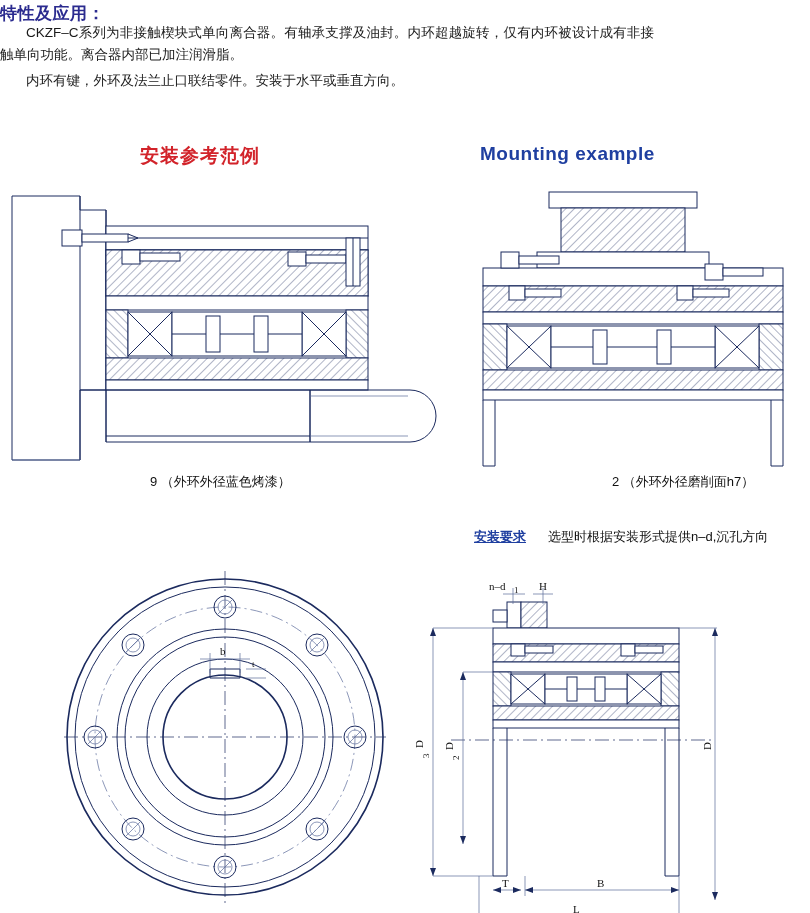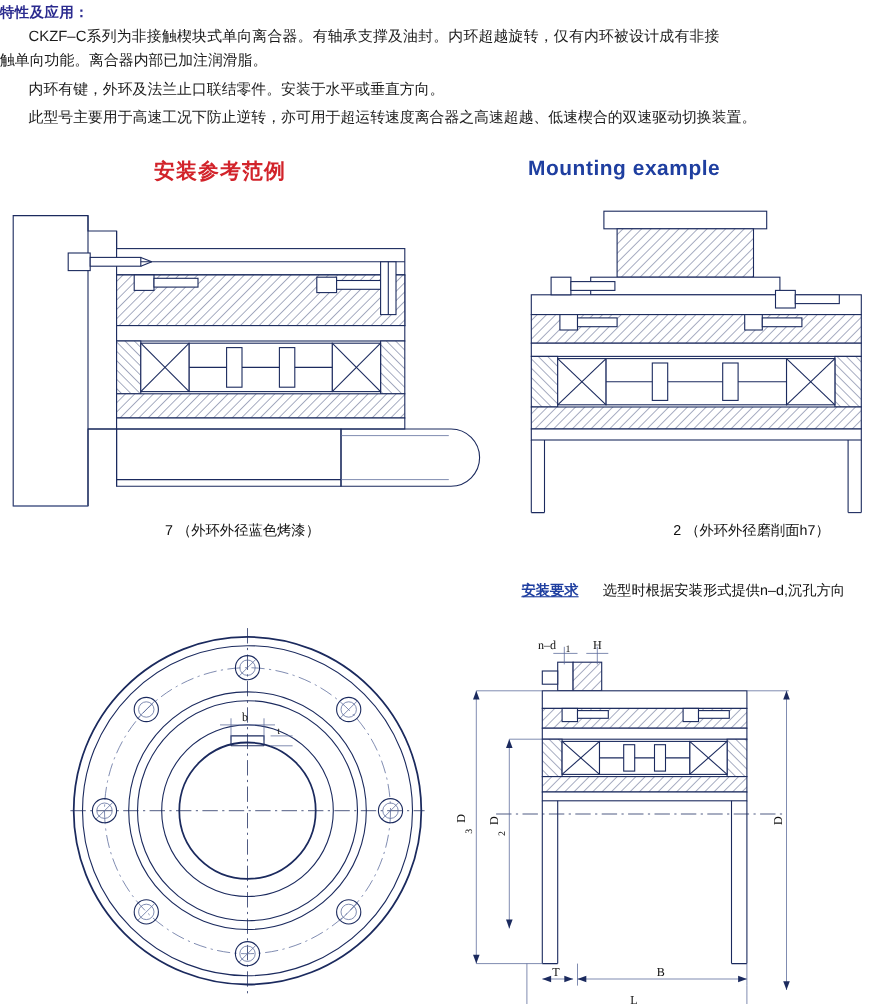--- a/index.html
+++ b/index.html
@@ -8,21 +8,21 @@
     width: 810px; height: 913px;
     background: #ffffff;
     font-family: "Liberation Sans", sans-serif;
     color: #111;
     overflow: hidden;
   }
   .page { position: relative; width: 810px; height: 913px; }
 
   .sec-title {
     position: absolute; left: 0; top: 2px;
-    font-size: 13px; font-weight: bold; color: #2b2b8f;
+    font-size: 17px; font-weight: bold; color: #2b2b8f;
     letter-spacing: 0.5px;
   }
   .para {
     position: absolute; left: 0; right: 0;
     font-size: 13.5px; line-height: 22px; color: #1a1a1a;
     text-align: justify;
   }
   .p1 { top: 22px; text-indent: 26px; width: 654px; }
   .p2 { top: 70px; text-indent: 26px; width: 764px; }
   .p3 { top: 96px; text-indent: 26px; width: 810px; }
@@ -71,21 +71,20 @@
 </style>
 </head>
 <body>
 
 <div class="page">
 
   <div class="sec-title">特性及应用：</div>
 
   <div class="para p1">CKZF–C系列为非接触楔块式单向离合器。有轴承支撑及油封。内环超越旋转，仅有内环被设计成有非接触单向功能。离合器内部已加注润滑脂。</div>
   <div class="para p2">内环有键，外环及法兰止口联结零件。安装于水平或垂直方向。</div>
-  <div class="para p3">此型号主要用于高速工况下防止逆转，亦可用于超运转速度离合器之高速超越、低速楔合的双速驱动切换装置。</div>
 
   <div class="head-cn">安装参考范例</div>
   <div class="head-en">Mounting example</div>
 
   <div class="fig" style="left:10px; top:190px;">
     <svg width="450" height="280" viewBox="0 0 450 280">
       <defs>
         <pattern id="hatchA" width="6" height="6" patternUnits="userSpaceOnUse" patternTransform="rotate(45)">
           <rect width="6" height="6" fill="#ffffff"></rect>
           <line x1="0" y1="0" x2="0" y2="6" stroke="#1b2a5e" stroke-width="0.7"></line>
@@ -221,21 +220,21 @@
 
       <line class="ln" x1="30" y1="210" x2="30" y2="276"></line>
       <line class="ln" x1="306" y1="210" x2="306" y2="276"></line>
       <line class="ln" x1="18" y1="210" x2="18" y2="276"></line>
       <line class="ln" x1="318" y1="210" x2="318" y2="276"></line>
       <line class="ln" x1="18" y1="276" x2="30" y2="276"></line>
       <line class="ln" x1="306" y1="276" x2="318" y2="276"></line>
     </svg>
   </div>
 
-  <div class="cap cap1">7 （外环外径蓝色烤漆）</div>
+  <div class="cap cap1">9 （外环外径蓝色烤漆）</div>
   <div class="cap cap2">2 （外环外径磨削面h7）</div>
 
   <div class="req-label">安装要求</div>
   <div class="req-text">选型时根据安装形式提供n–d,沉孔方向</div>
 
   <div class="fig" style="left:60px; top:565px;">
     <svg width="330" height="345" viewBox="0 0 330 345">
 
       <line class="cl" x1="4" y1="172" x2="326" y2="172"></line>
       <line class="cl" x1="165" y1="6" x2="165" y2="340"></line>

